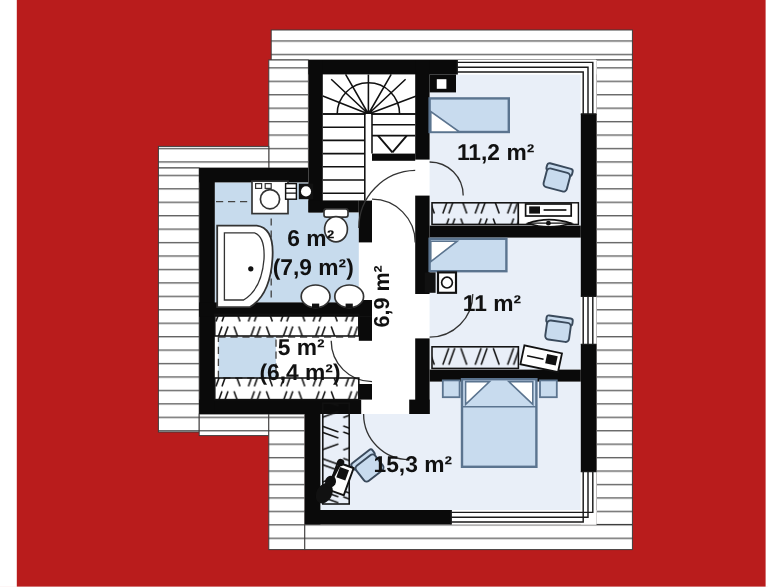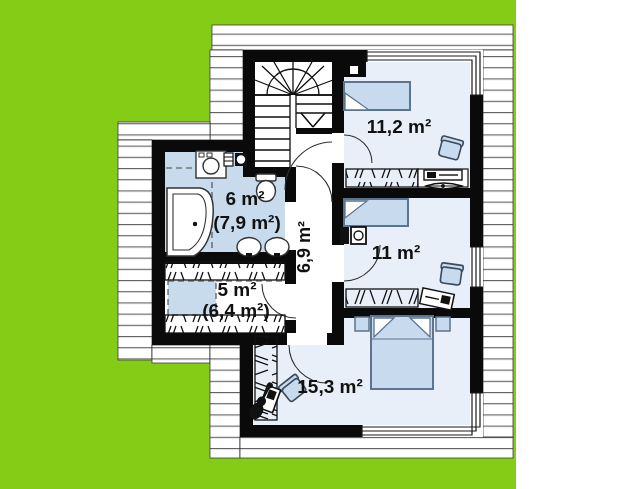--- a/index.html
+++ b/index.html
@@ -1,16 +1,16 @@
 <!DOCTYPE html>
 <html><head>
 <meta charset="utf-8">
 <style>
   html,body{margin:0;padding:0;background:#ffffff;}
-  .plan-wrap{width:516px;height:489px;position:relative;background:#84cc16;overflow:hidden;}
+  .plan-wrap{width:624px;height:489px;position:relative;background:#b91c1c;overflow:hidden;margin-left:14px;}
   svg text{font-family:"Liberation Sans","DejaVu Sans",sans-serif;font-weight:bold;fill:#111111;}
   .lbl{font-size:19px;}
   .lbl-sm{font-size:18px;}
 </style>
 </head>
 <body>
 
 <div class="plan-wrap">
 <svg width="640" height="489" viewBox="0 0 640 489">
   <defs>

